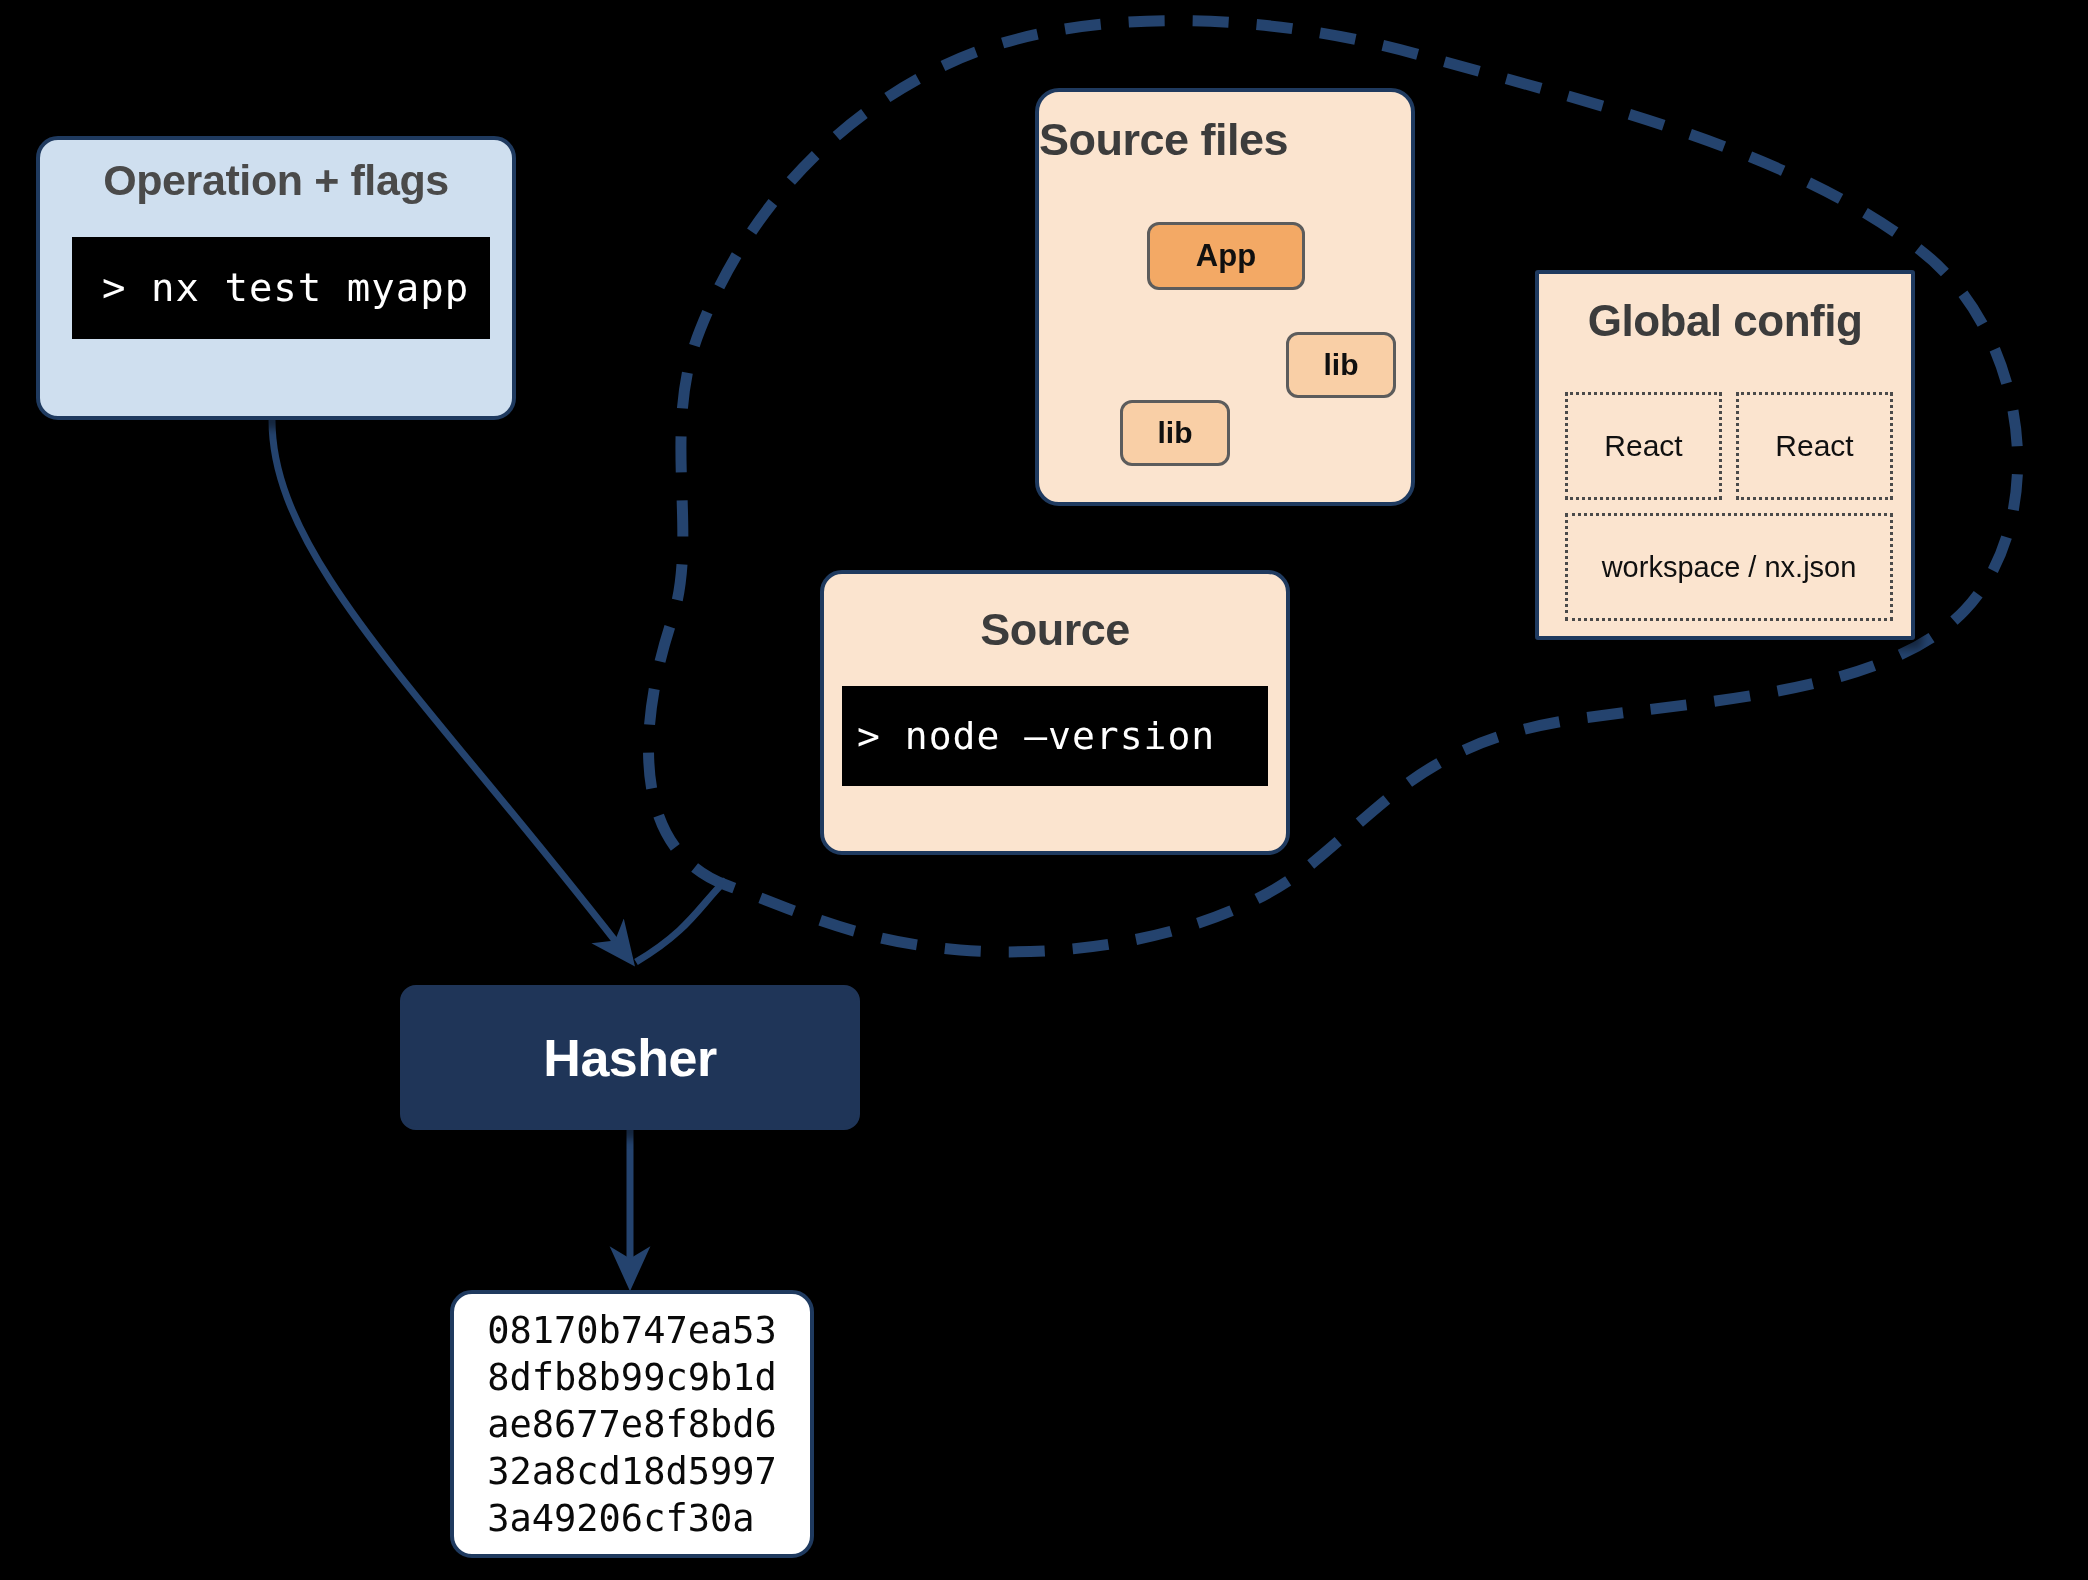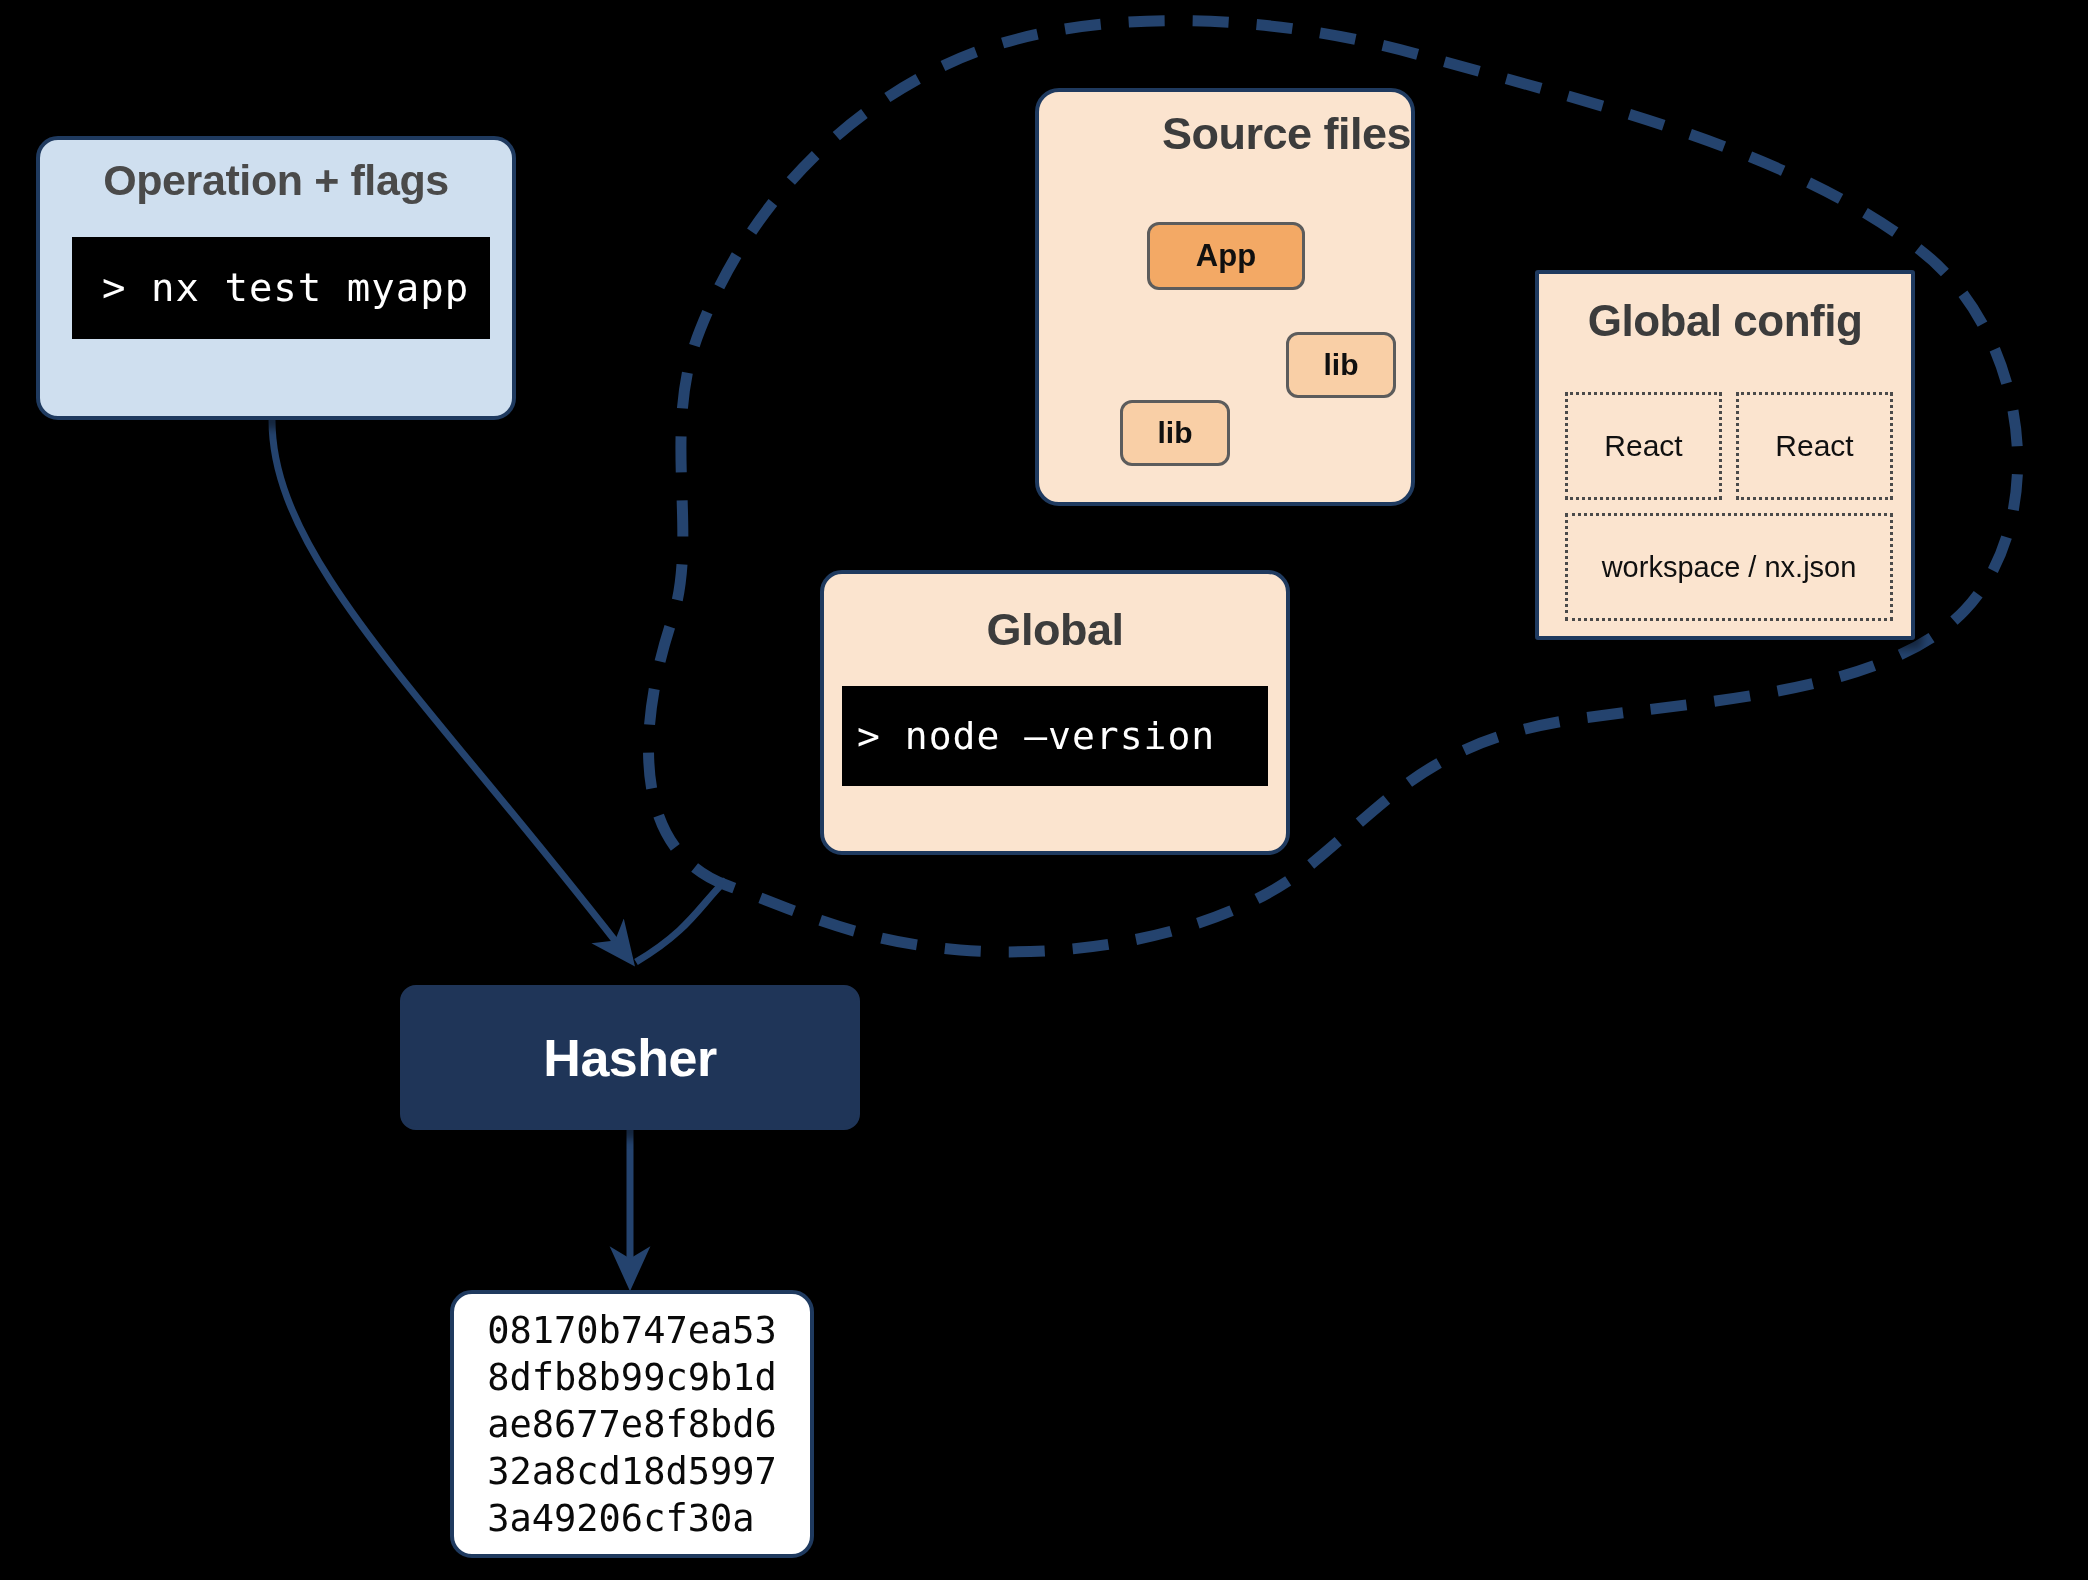--- a/index.html
+++ b/index.html
@@ -64,25 +64,25 @@
   
   .card-src {
     left: 1035px; top: 88px;
     width: 380px; height: 418px;
     background: #fbe4cf;
     border: 4px solid #1f3a5f;
     border-radius: 24px;
     box-shadow: 7px 9px 9px rgba(0,0,0,0.45);
   }
   .card-src .title {
-    text-align: right;
+    text-align: left;
     color: #3c3c3c;
     font-size: 45px;
     font-weight: 700;
-    margin-top: 16px;
+    margin-top: 22px;
     letter-spacing: -0.5px;
   }
   .minibox {
     position: absolute;
     box-sizing: border-box;
     border: 3px solid #5c5c5c;
     border-radius: 12px;
     text-align: center;
     color: #101010;
     font-weight: 700;
@@ -276,21 +276,21 @@
           <span>React</span>
         </div>
       </div>
       <div class="cfg-cell cfg-full">
         <span>workspace / nx.json</span>
       </div>
     </div>
   </div>
 
   <div class="node card-rt">
-    <div class="title">Global</div>
+    <div class="title">Source</div>
     <div class="term">&gt; node –version</div>
   </div>
 
   <div class="node card-hash">
     <div class="title">Hasher</div>
   </div>
 
   <div class="node card-out">
     <div class="hash-lines">08170b747ea53
 8dfb8b99c9b1d

